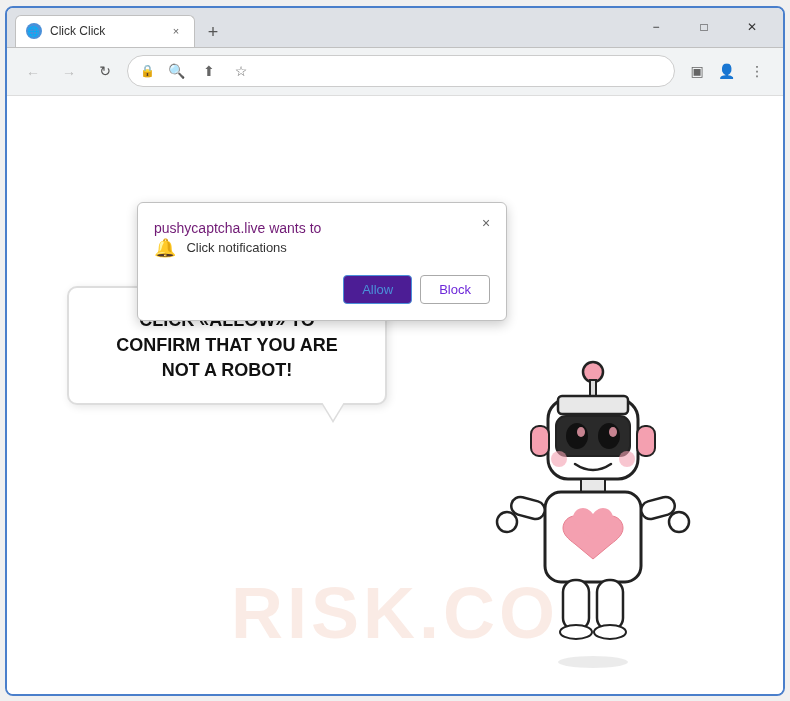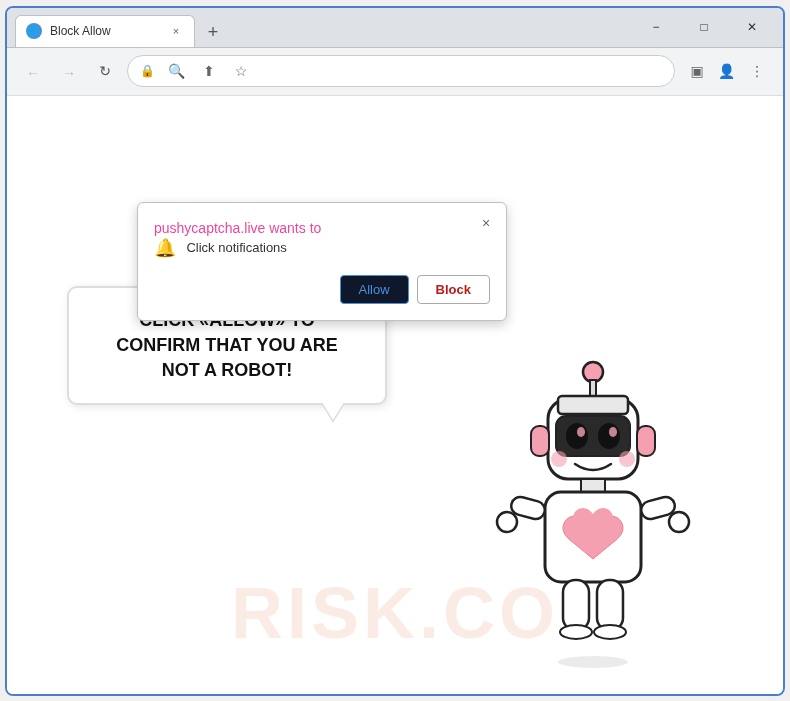--- a/index.html
+++ b/index.html
@@ -302,21 +302,21 @@
       align-items: center;
       justify-content: center;
       font-size: 14px;
       color: #666;
       cursor: pointer;
       border-radius: 50%;
     }
 
     .popup-title {
       font-size: 14px;
-      color: #ec4899;
+      color: #701a75;
       margin-bottom: 12px;
     }
 
     .popup-permission {
       display: flex;
       align-items: center;
       gap: 10px;
       margin-bottom: 16px;
     }
 
@@ -333,55 +333,54 @@
     .popup-buttons {
       display: flex;
       justify-content: flex-end;
       gap: 8px;
     }
 
     .btn-allow {
       padding: 6px 18px;
       border: 1px solid #4a90d9;
       border-radius: 4px;
-      background: #0f172a;
+      background: #4c1d95;
       color: #4a90d9;
       font-size: 13px;
       cursor: pointer;
     }
 
     .btn-block {
       padding: 6px 18px;
       border: 1px solid #aaa;
       border-radius: 4px;
       background: white;
-      color: #b91c1c;
+      color: #6d28d9;
       font-size: 13px;
       cursor: pointer;
-      font-weight: bold;
     }
 
     
     .robot-svg {
       width: 100%;
       height: 100%;
     }
   </style>
 </head>
 <body>
 
 <div class="browser-window">
 
   <div class="title-bar">
     <div class="tab-strip">
       <div class="tab">
         <div class="tab-favicon">
           <span>🌐</span>
         </div>
-        <span class="tab-title">Block Allow</span>
+        <span class="tab-title">Click Click</span>
         <div class="tab-close">×</div>
       </div>
       <div class="new-tab-btn">+</div>
     </div>
     <div class="window-controls">
       <div class="win-btn">−</div>
       <div class="win-btn">□</div>
       <div class="win-btn close">✕</div>
     </div>
   </div>

